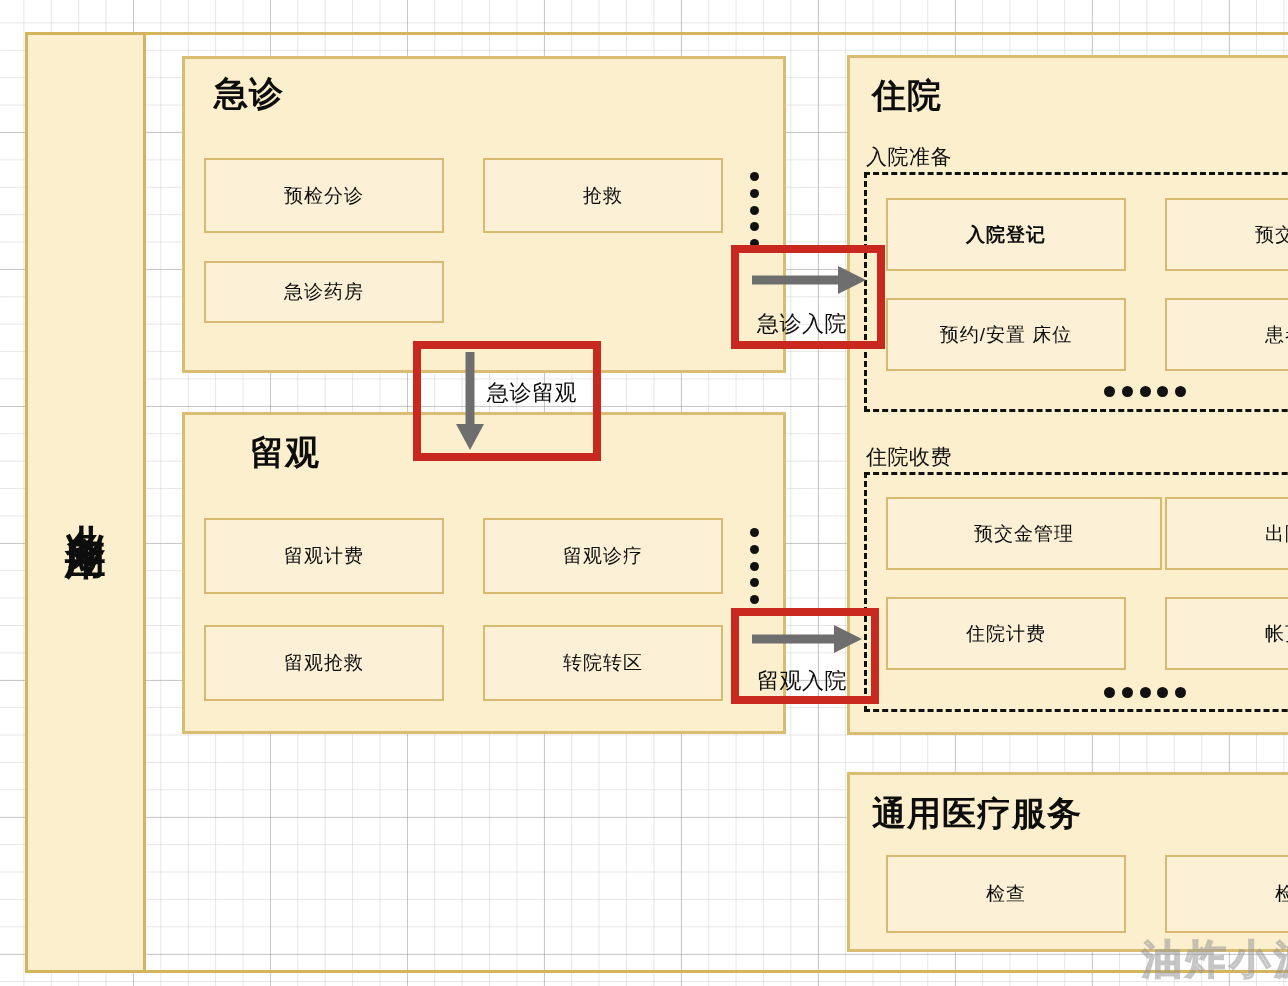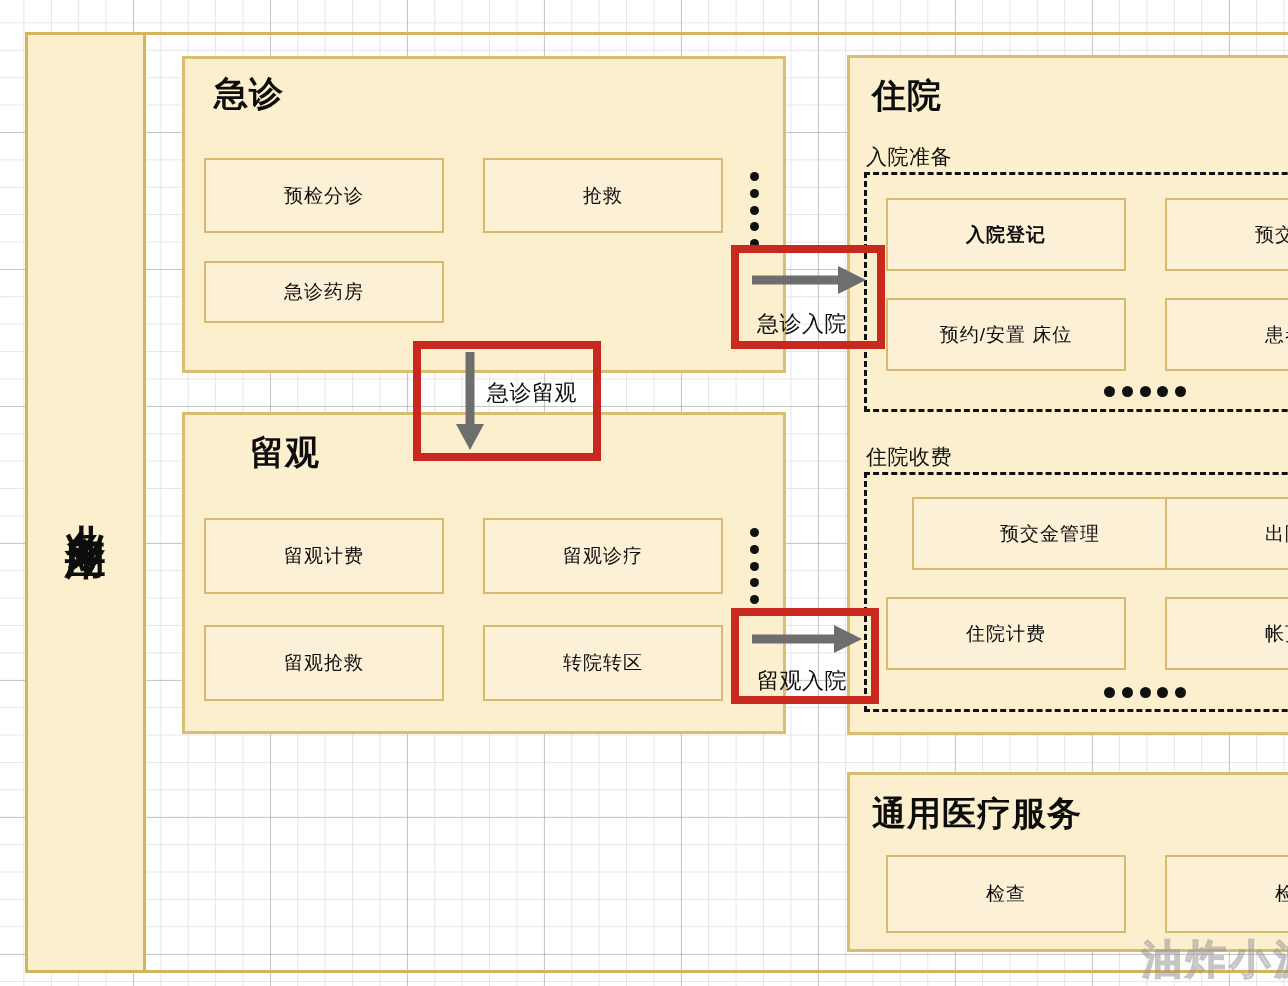--- a/index.html
+++ b/index.html
@@ -193,21 +193,21 @@
     <i></i>
       <i></i>
       <i></i>
       <i></i>
       <i></i>
   </div>
 
   <div class="sub-label" style="left:866px; top:443px;">住院收费</div>
   <div class="abs dashed-group" style="left:864px; top:472px; width:460px; height:240px;"></div>
 
-  <div class="abs mod" style="left:886px; top:497px; width:276px; height:73px;margin-left:26px;">预交金管理</div>
+  <div class="abs mod" style="left:886px; top:497px; width:276px; height:73px;">预交金管理</div>
   <div class="abs mod" style="left:1165px; top:497px; width:240px; height:73px;">出院</div>
   <div class="abs mod" style="left:886px; top:597px; width:240px; height:73px;">住院计费</div>
   <div class="abs mod" style="left:1165px; top:597px; width:240px; height:73px;">帐页</div>
 
   <div class="abs hdots" style="left:1104px; top:687px; width:82px; height:11px;">
     <i></i>
       <i></i>
       <i></i>
       <i></i>
       <i></i>

